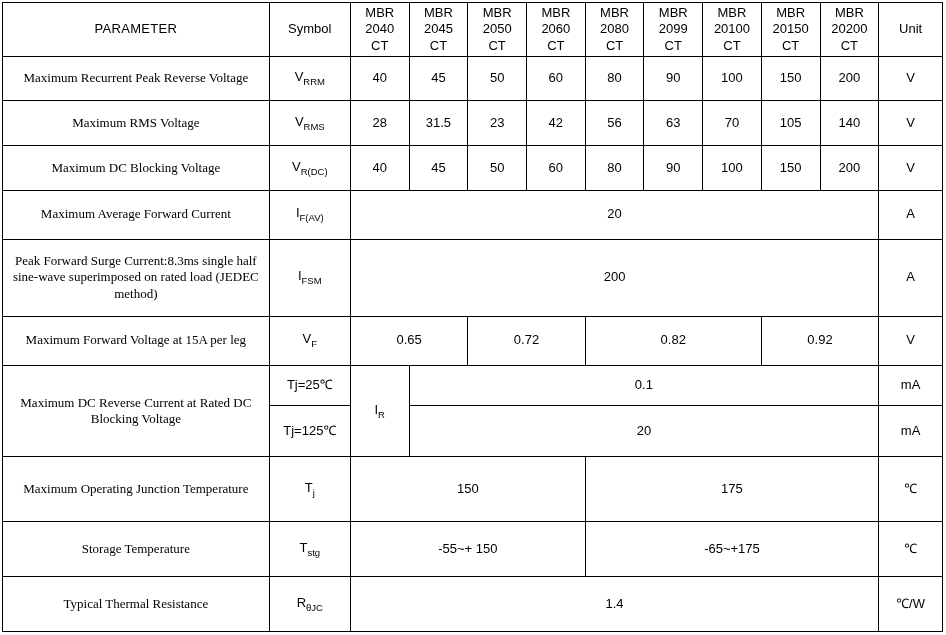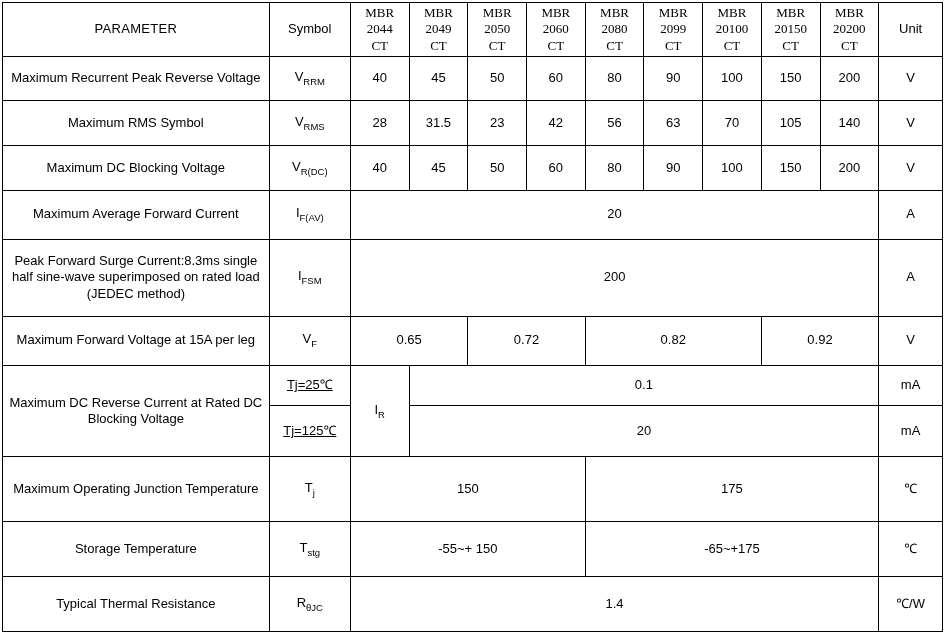--- a/index.html
+++ b/index.html
@@ -41,46 +41,45 @@
     letter-spacing: 0.3px;
   }
   th.hdr-symbol, th.hdr-unit {
     font-size: 14px;
     font-weight: bold;
   }
   th.hdr-part {
     font-size: 12.5px;
     font-weight: bold;
     line-height: 1.2;
-    font-family: Liberation Serif, serif;
   }
   td.param {
     font-size: 13.5px;
     padding-left: 6px;
     padding-right: 6px;
+    font-family: Liberation Serif, serif;
   }
   td.sym {
     font-size: 14px;
   }
   td.sym sub {
     font-size: 9.5px;
     text-align: right;
   }
   td.val {
     font-size: 13.5px;
   }
   td.unit {
     font-size: 13.5px;
   }
   td.unit-small {
     font-size: 12px;
   }
   .subcell {
     font-size: 12.5px;
-    text-decoration: underline;
   }
   
   col.c-param { width: 243px; }
   col.c-sym   { width: 74px; }
   col.c-part  { width: 53.5px; }
   col.c-unit  { width: 58px; }
 </style>
 </head>
 <body>
 
@@ -100,26 +99,26 @@
         <col class="c-part">
       <col class="c-unit">
     </colgroup>
     <thead>
       <tr>
         <th class="hdr-param">PARAMETER</th>
         <th class="hdr-symbol">Symbol</th>
 
         <th class="hdr-part">
           <div>MBR</div>
-          <div>2044</div>
-          <div>CT</div>
-        </th>
-        <th class="hdr-part">
-          <div>MBR</div>
-          <div>2049</div>
+          <div>2040</div>
+          <div>CT</div>
+        </th>
+        <th class="hdr-part">
+          <div>MBR</div>
+          <div>2045</div>
           <div>CT</div>
         </th>
         <th class="hdr-part">
           <div>MBR</div>
           <div>2050</div>
           <div>CT</div>
         </th>
         <th class="hdr-part">
           <div>MBR</div>
           <div>2060</div>
@@ -165,21 +164,21 @@
         <td class="val">60</td>
         <td class="val">80</td>
         <td class="val">90</td>
         <td class="val">100</td>
         <td class="val">150</td>
         <td class="val">200</td>
         <td class="unit">V</td>
       </tr>
 
       <tr>
-        <td class="param">Maximum RMS Symbol</td>
+        <td class="param">Maximum RMS Voltage</td>
         <td class="sym"><span>V</span><sub>RMS</sub></td>
         <td class="val">28</td>
         <td class="val">31.5</td>
         <td class="val">23</td>
         <td class="val">42</td>
         <td class="val">56</td>
         <td class="val">63</td>
         <td class="val">70</td>
         <td class="val">105</td>
         <td class="val">140</td>

